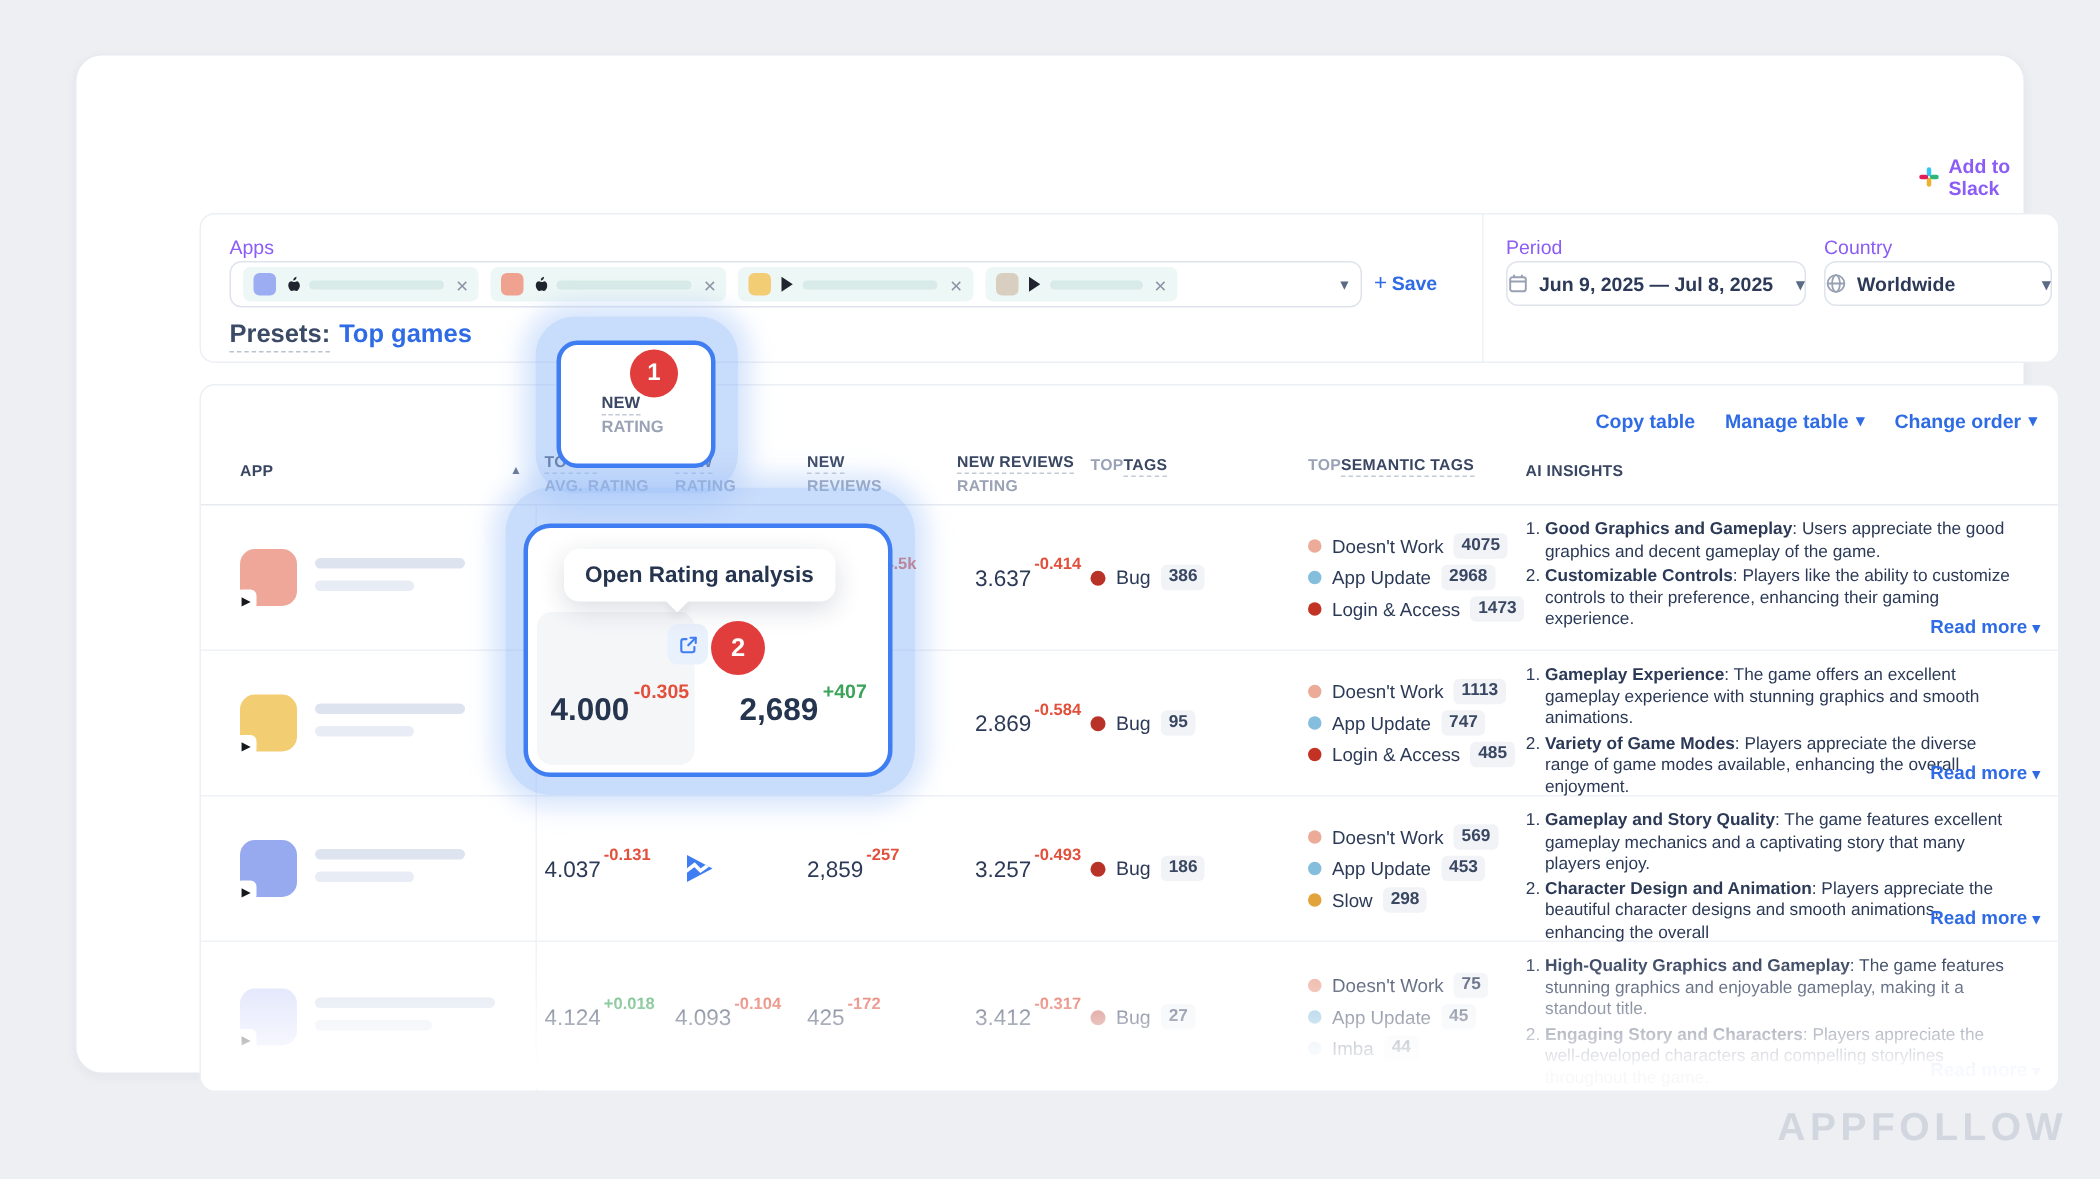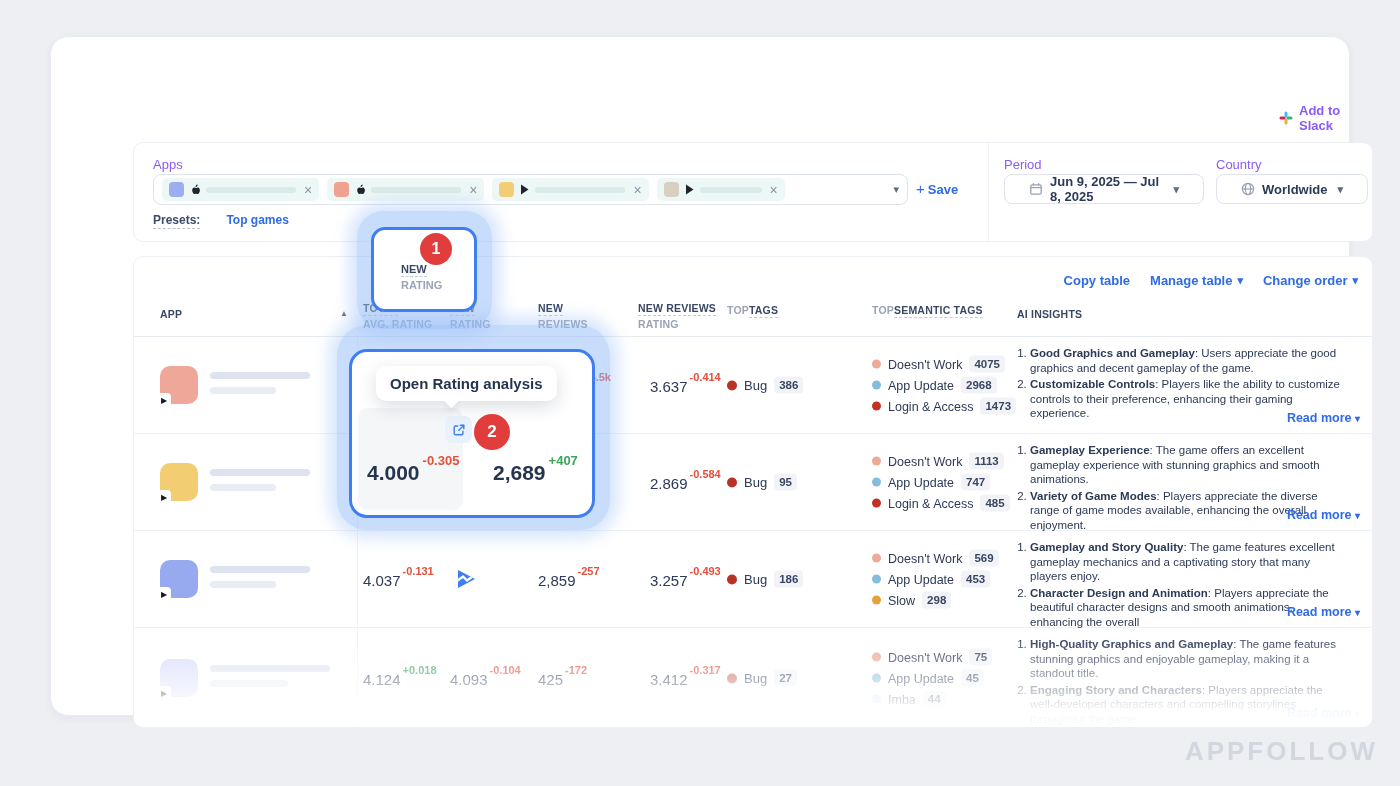--- a/index.html
+++ b/index.html
@@ -32,25 +32,25 @@
     border:1px solid #dfe4ec; border-radius:8px; display:flex; align-items:center; padding:0 8px; gap:8px; background:#fff; }
   .chip { height:23px; background:#edf7f5; border-radius:5px; display:flex; align-items:center; padding:0 7px; gap:6px; cursor:pointer; }
   .chip .appic { width:15px; height:15px; border-radius:4px; }
   .c1{background:#9cadf1;} .c2{background:#efa28f;} .c3{background:#f3cd74;} .c4{background:#d8cfc0;}
   .chip .bar { width:90px; height:6px; border-radius:3px; background:#d9ebe8; }
   .chip .bar.short { width:62px; }
   .chip .x { color:#8a94a6; font-size:14px; line-height:1; cursor:pointer; margin-left:2px; }
   .caret { color:#5b6b85; font-size:11px; }
   .save-link { position:absolute; left:782px; top:37px; color:#2e6be5; font-size:13px; font-weight:700; cursor:pointer; }
   .save-link .plus { font-size:15px; font-weight:400; margin-right:3px; }
-  .presets { position:absolute; left:19px; top:70px; font-size:12px; display:flex; gap:26px; }
+  .presets { position:absolute; left:19px; top:70px; font-size:17px; display:flex; gap:6px; }
   .presets .plabel { color:#3b4a66; font-weight:700; border-bottom:1px dashed #b9c2cf; padding-bottom:1px; }
   .presets .plink { color:#2e6be5; font-weight:700; cursor:pointer; }
   .select-box { position:absolute; height:30px; border:1px solid #dfe4ec; border-radius:8px; background:#fff;
-    display:flex; align-items:center; gap:7px; padding:0 24px; font-size:13px; font-weight:700; color:#2c3a57; cursor:pointer; }
+    display:flex; align-items:center; gap:7px; padding:0 0; font-size:13px; font-weight:700; color:#2c3a57; cursor:pointer; }
   .select-box .caret { margin-left:auto; }
 
   
   .tpanel { position:absolute; left:82px; top:219px; width:1240px; height:472px;
     border:1px solid #eceff4; border-radius:10px; background:#fff; }
   .tactions { position:absolute; top:16px; right:14px; display:flex; gap:20px; font-size:13px; font-weight:700; color:#2e6be5; }
   .tactions .act { display:flex; align-items:center; gap:5px; cursor:pointer; }
   .tactions .caret { color:#2e6be5; }
 
   .th { position:absolute; font-size:10.5px; letter-spacing:.2px; }

